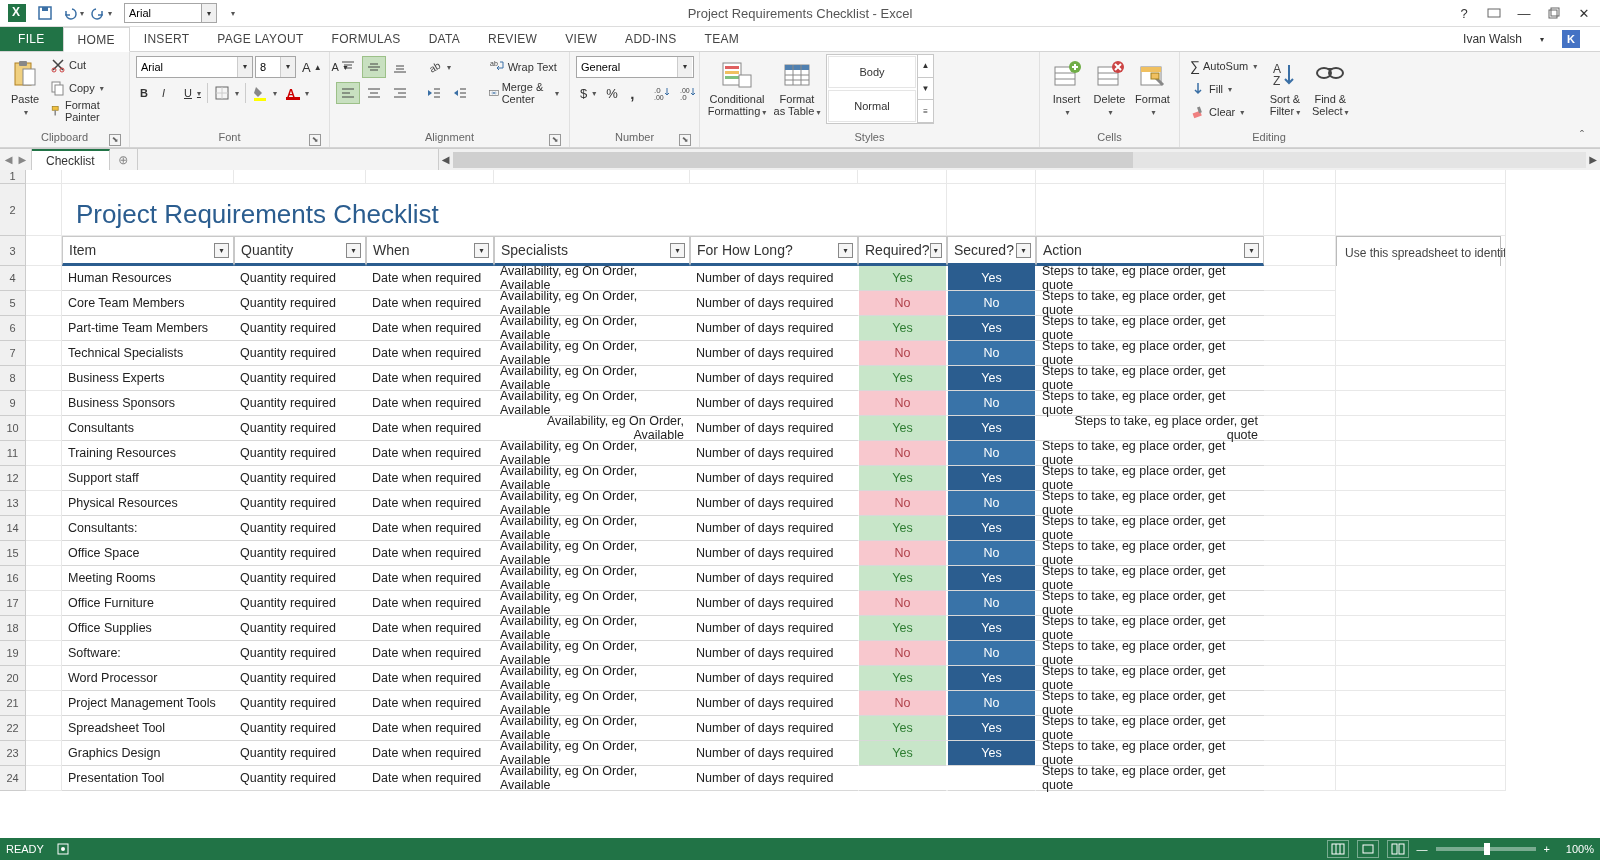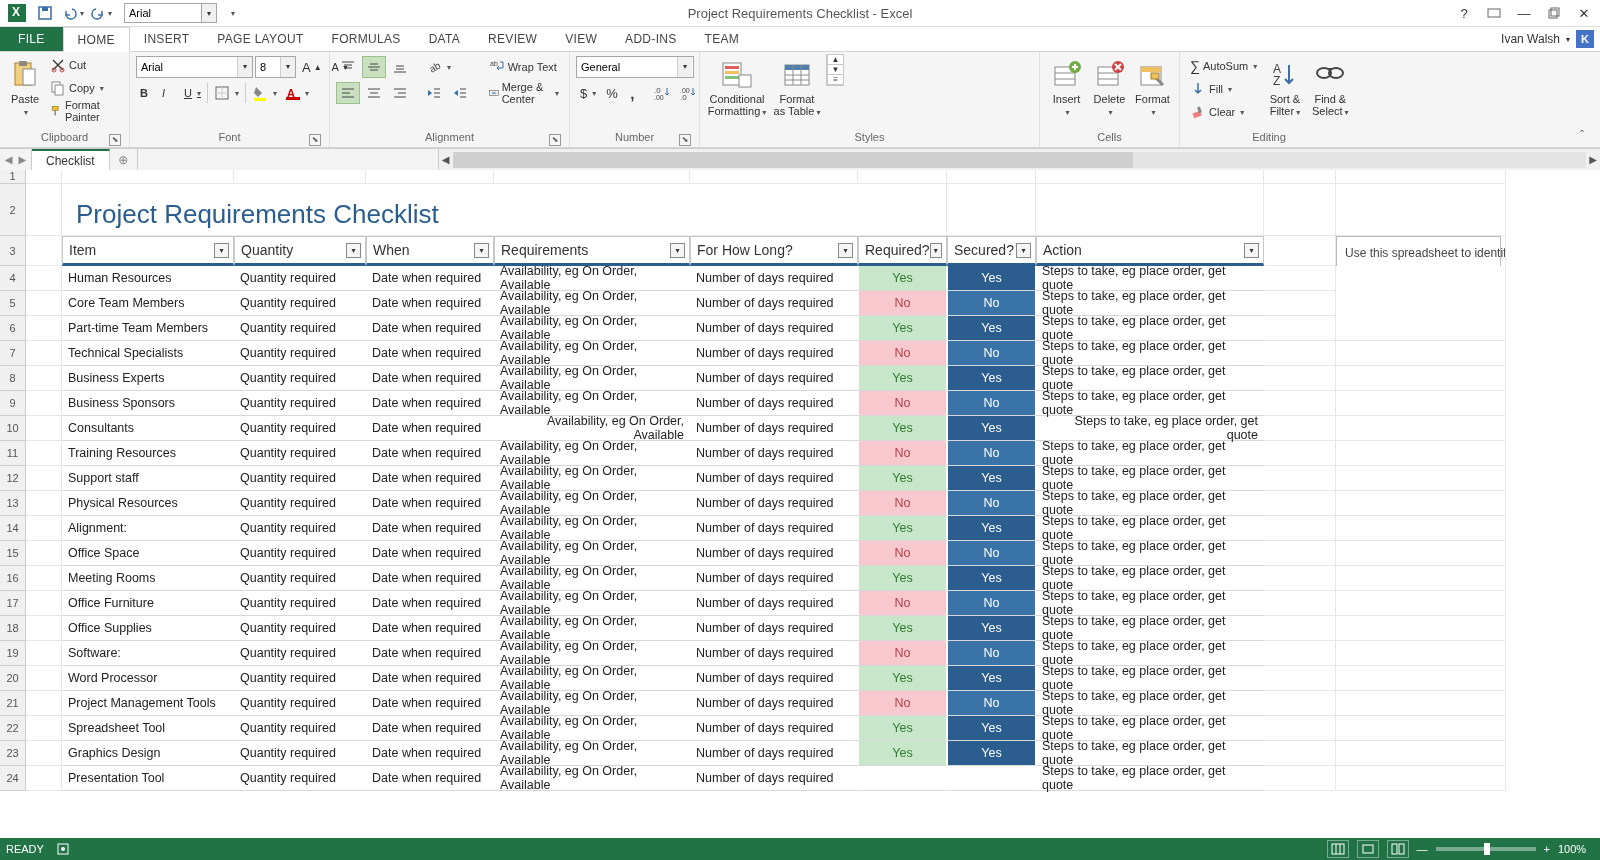--- a/index.html
+++ b/index.html
@@ -16,21 +16,21 @@
 .fontbox .dd{width:15px;height:20px;border:1px solid #a6a6a6;border-left:none;background:#f0f0f0;display:flex;align-items:center;justify-content:center;font-size:8px}
 .title-center{position:absolute;left:50%;transform:translateX(-50%);font-size:13px;color:#555}
 .title-right{margin-left:auto;display:flex;align-items:center;gap:2px;padding-right:2px}
 .wbtn{width:28px;height:22px;display:flex;align-items:center;justify-content:center;cursor:pointer;font-size:13px}
 
 
 .tabs{height:25px;background:#fff;display:flex;align-items:stretch;border-bottom:1px solid #d4d4d4;position:relative}
 .tab{padding:0 14px;display:flex;align-items:center;font-size:12px;color:#444;cursor:pointer;text-transform:uppercase;letter-spacing:0.3px}
 .tab.file{background:#217346;color:#fff;padding:0 18px}
 .tab.active{color:#404040;border:1px solid #d4d4d4;border-bottom:1px solid #fff;background:#fff;margin-bottom:-1px}
-.tabs-right{margin-left:auto;display:flex;align-items:center;padding-right:6px;gap:6px;font-size:12px}
+.tabs-right{margin-left:auto;display:flex;align-items:center;padding-right:20px;gap:18px;font-size:12px}
 .user-badge{width:18px;height:18px;background:#4472c4;color:#fff;display:flex;align-items:center;justify-content:center;font-weight:bold;font-size:11px}
 
 
 .ribbon{height:96px;background:#f5f5f5;border-bottom:1px solid #d4d4d4;display:flex;position:relative}
 .rgroup{border-right:1px solid #e0e0e0;display:flex;flex-direction:column;padding:2px 6px 0}
 .rgroup-body{flex:1;display:flex;align-items:flex-start;gap:2px}
 .rgroup-label{height:16px;text-align:center;font-size:11px;color:#666;position:relative}
 .rgroup-label .dlg{position:absolute;right:2px;bottom:1px;width:12px;height:12px;border:1px solid #999;font-size:8px;line-height:10px;color:#666;cursor:pointer}
 .big-btn{display:flex;flex-direction:column;align-items:center;width:42px;padding:4px 2px;cursor:pointer;border:1px solid transparent}
 .big-btn .bico{width:32px;height:32px;margin-bottom:2px}
@@ -406,20 +406,24 @@
             <rect x="4" y="6" width="24" height="20" fill="#fff" stroke="#888"></rect>
             <rect x="4" y="6" width="24" height="5" fill="#5080b0"></rect>
             <line x1="12" y1="6" x2="12" y2="26" stroke="#888"></line>
             <line x1="20" y1="6" x2="20" y2="26" stroke="#888"></line>
             <line x1="4" y1="16" x2="28" y2="16" stroke="#888"></line>
             <line x1="4" y1="21" x2="28" y2="21" stroke="#888"></line>
           </svg>
         <div class="blbl"><span>Format as Table</span><span class="dd-ar">▾</span></div>
       </div>
       <div class="styles-gal">
+        <div class="gal-col">
+          <div class="style-cell">Body</div>
+          <div class="style-cell">Normal</div>
+        </div>
         <div class="gal-nav">
           <div>▲</div>
           <div>▼</div>
           <div>≡</div>
         </div>
       </div>
     </div>
     <div class="rgroup-label"><span>Styles</span></div>
   </div>
 
@@ -562,21 +566,21 @@
         </div>
         <div class="tbl-hd" style="width: 132px;">
           <span>Quantity</span>
           <span class="far">▾</span>
         </div>
         <div class="tbl-hd" style="width: 128px;">
           <span>When</span>
           <span class="far">▾</span>
         </div>
         <div class="tbl-hd" style="width: 196px;">
-          <span>Requirements</span>
+          <span>Specialists</span>
           <span class="far">▾</span>
         </div>
         <div class="tbl-hd" style="width: 168px;">
           <span>For How Long?</span>
           <span class="far">▾</span>
         </div>
         <div class="tbl-hd" style="width: 89px;">
           <span>Required?</span>
           <span class="far">▾</span>
         </div>
@@ -729,21 +733,21 @@
         <div class="td" style="width: 168px; height: 25px;">Number of days required</div>
         <div class="td pill no" style="width: 89px; height: 25px;">No</div>
         <div class="td pill sno" style="width: 89px; height: 25px;">No</div>
         <div class="td" style="width: 228px; height: 25px;">Steps to take, eg place order, get quote</div>
         <div class="cell" style="width: 72px; height: 25px;"></div>
         <div class="cell" style="width: 170px; height: 25px;"></div>
       </div>
       <div class="grid-row" style="height: 25px;">
         <div class="rh" style="height: 25px;">14</div>
         <div class="cell" style="width: 36px; height: 25px;"></div>
-        <div class="td" style="width: 172px; height: 25px;">Alignment:</div>
+        <div class="td" style="width: 172px; height: 25px;">Consultants:</div>
         <div class="td" style="width: 132px; height: 25px;">Quantity required</div>
         <div class="td" style="width: 128px; height: 25px;">Date when required</div>
         <div class="td" style="width: 196px; height: 25px;">Availability, eg On Order, Available</div>
         <div class="td" style="width: 168px; height: 25px;">Number of days required</div>
         <div class="td pill yes" style="width: 89px; height: 25px;">Yes</div>
         <div class="td pill syes" style="width: 89px; height: 25px;">Yes</div>
         <div class="td" style="width: 228px; height: 25px;">Steps to take, eg place order, get quote</div>
         <div class="cell" style="width: 72px; height: 25px;"></div>
         <div class="cell" style="width: 170px; height: 25px;"></div>
       </div>
@@ -931,15 +935,15 @@
         <svg width="14" height="12">
           <rect x="1" y="1" width="5" height="10" fill="none" stroke="#fff"></rect>
           <rect x="8" y="1" width="5" height="10" fill="none" stroke="#fff"></rect>
         </svg>
       </div>
     <span style="cursor:pointer">―</span>
     <div class="zoom-slider">
         <div class="zh"></div>
       </div>
     <span style="cursor:pointer">+</span>
-    <span style="min-width:36px;">100%</span>
+    <span style="min-width:36px;text-align:right">100%</span>
   </div>
 </div>
 
 </body></html>

